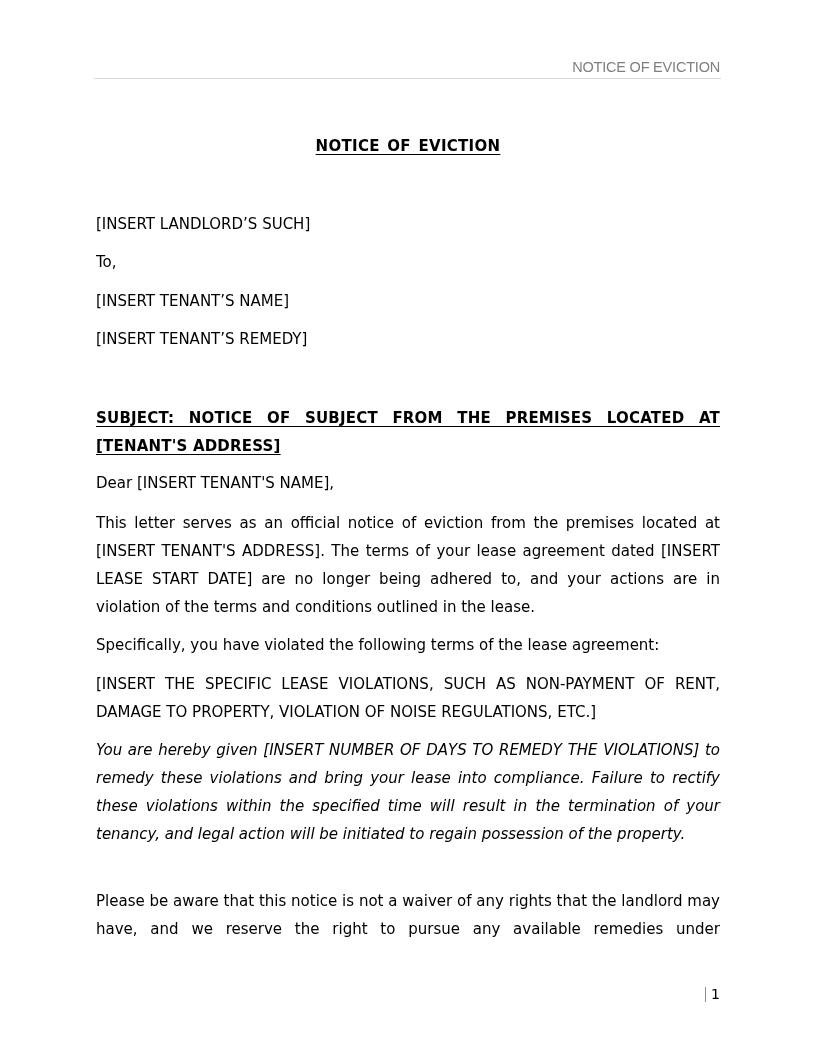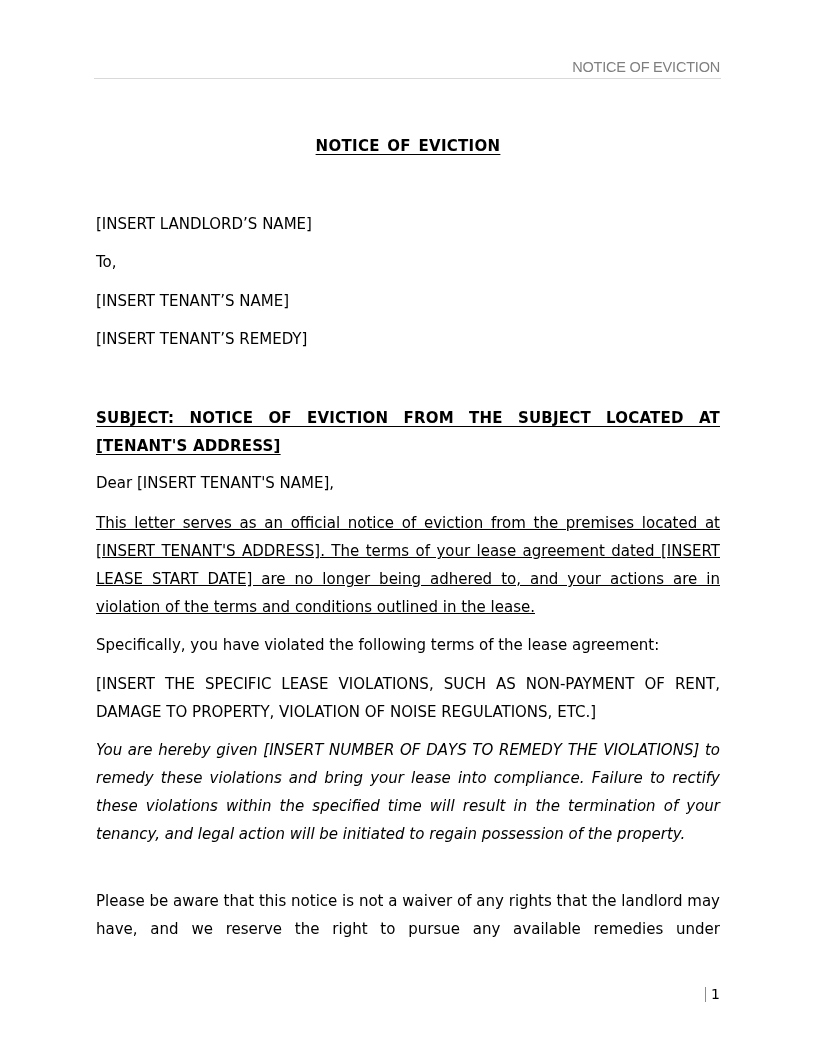--- a/index.html
+++ b/index.html
@@ -97,30 +97,30 @@
 </head>
 <body>
 
 <div class="page">
 
   <div class="header-text">NOTICE OF EVICTION</div>
   <div class="header-rule"></div>
 
   <div class="title">NOTICE OF EVICTION</div>
 
-  <div class="line-item" style="top:203px;">[INSERT LANDLORD’S NAME]</div>
+  <div class="line-item" style="top:203px;">[INSERT LANDLORD’S SUCH]</div>
   <div class="line-item" style="top:241px;">To,</div>
   <div class="line-item" style="top:280px;">[INSERT TENANT’S NAME]</div>
   <div class="line-item" style="top:318px;">[INSERT TENANT’S REMEDY]</div>
 
-  <div class="body-block subject" style="top:392px;">SUBJECT: NOTICE OF EVICTION FROM THE SUBJECT LOCATED AT [TENANT'S ADDRESS]</div>
+  <div class="body-block subject" style="top:392px;">SUBJECT: NOTICE OF SUBJECT FROM THE PREMISES LOCATED AT [TENANT'S ADDRESS]</div>
 
   <div class="line-item" style="top:462px;">Dear [INSERT TENANT'S NAME],</div>
 
-  <div class="body-block" style="top:497px;text-decoration:underline;">
+  <div class="body-block" style="top:497px;">
     <p class="para">This letter serves as an official notice of eviction from the premises located at [INSERT TENANT'S ADDRESS]. The terms of your lease agreement dated [INSERT LEASE START DATE] are no longer being adhered to, and your actions are in violation of the terms and conditions outlined in the lease.</p>
   </div>
 
   <div class="body-block" style="top:619px;">
     <p class="para">Specifically, you have violated the following terms of the lease agreement:</p>
   </div>
 
   <div class="body-block" style="top:658px;">
     <p class="para">[INSERT THE SPECIFIC LEASE VIOLATIONS, SUCH AS NON-PAYMENT OF RENT, DAMAGE TO PROPERTY, VIOLATION OF NOISE REGULATIONS, ETC.]</p>
   </div>

